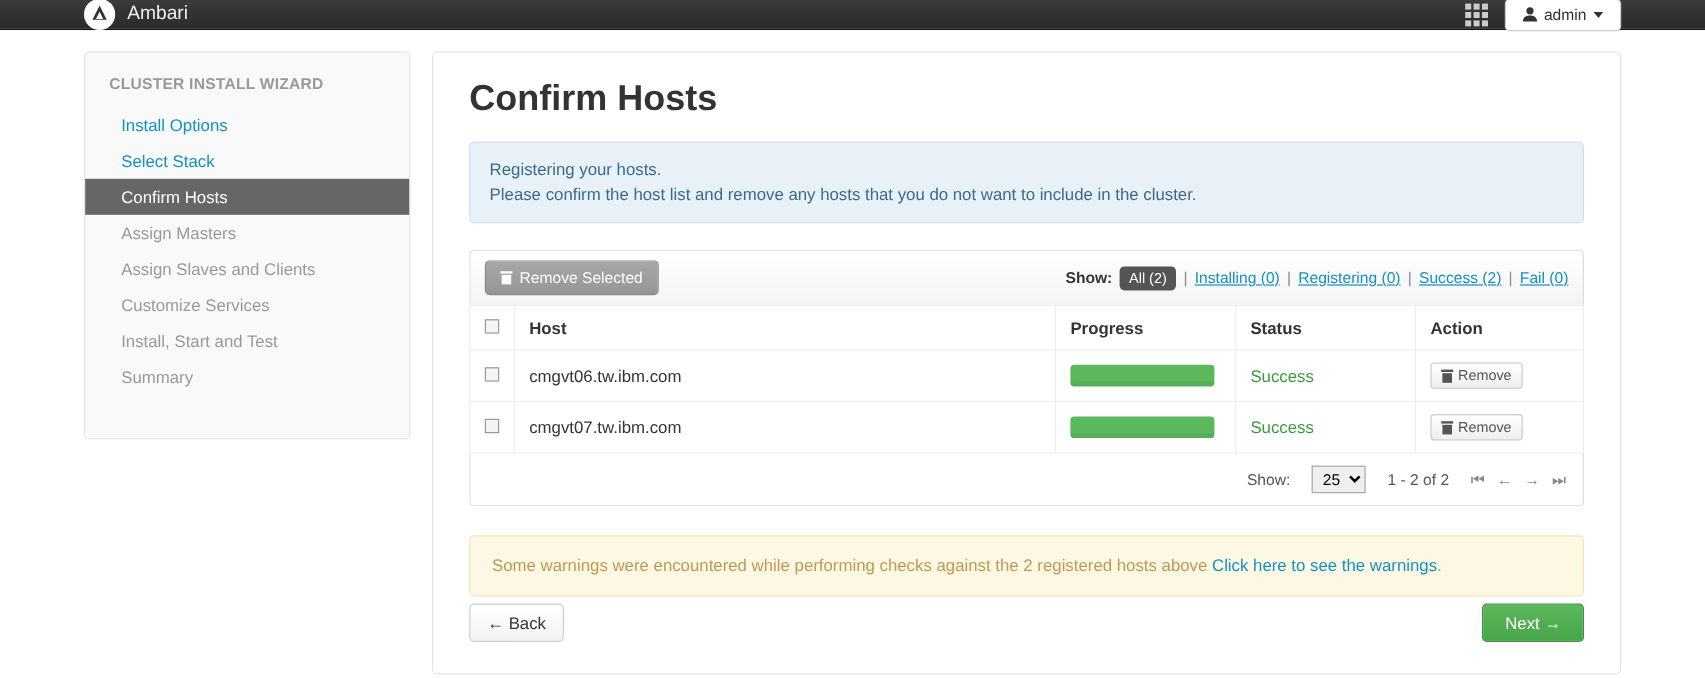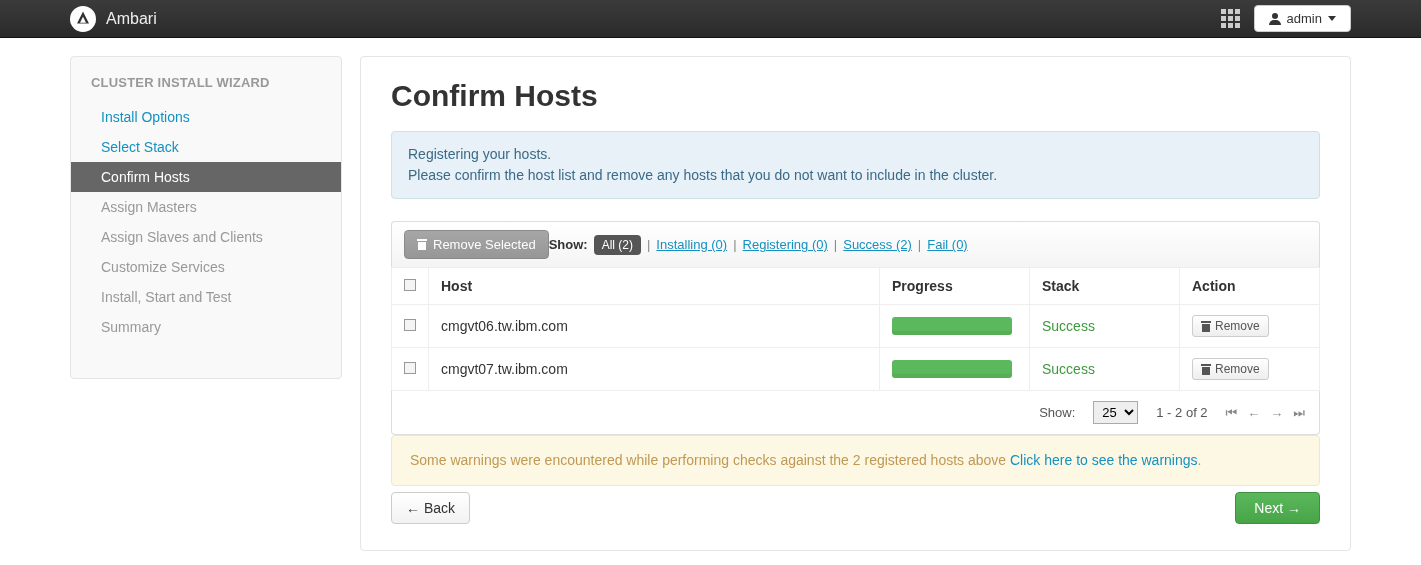--- a/index.html
+++ b/index.html
@@ -1,19 +1,19 @@
 <!DOCTYPE html>
 <html><head>
 <meta charset="utf-8">
 <style>
   * { box-sizing: border-box; margin: 0; padding: 0; }
   body { font-family: "Helvetica Neue", Helvetica, Arial, sans-serif; font-size: 14px; color: #333; background: #fff; }
 
   
-  .navbar { background: linear-gradient(#3b3b3b, #2a2a2a); height: 38px; display: flex; align-items: center; padding: 0 70px; justify-content: space-between; border-bottom: 1px solid #111; }
+  .navbar { background: linear-gradient(#3b3b3b, #2a2a2a); height: 25px; display: flex; align-items: center; padding: 0 70px; justify-content: space-between; border-bottom: 1px solid #111; }
   .nav-left { display: flex; align-items: center; gap: 10px; }
   .logo { width: 26px; height: 26px; background: #fff; border-radius: 50%; display:flex; align-items:center; justify-content:center; }
   .logo svg { width: 18px; height: 18px; fill: #333; }
   .brand { color: #eee; font-size: 16px; }
   .nav-right { display: flex; align-items: center; gap: 14px; }
   .grid-icon { color: #ddd; display: grid; grid-template-columns: repeat(3, 5px); grid-template-rows: repeat(3, 5px); gap: 2px; cursor:pointer; }
   .grid-icon span { background: #ccc; width:5px; height:5px; }
   .admin-btn { background: #fff; border: 1px solid #ccc; border-radius: 4px; padding: 5px 14px; font-size: 13px; color: #333; cursor:pointer; display:flex; align-items:center; gap:6px; }
   .caret { width:0; height:0; border-left:4px solid transparent; border-right:4px solid transparent; border-top:5px solid #333; }
 
@@ -27,21 +27,21 @@
   .wiz-step.current { background:#666; color:#fff; padding-left:30px; }
   .wiz-step.future { color:#999; padding-left:30px; }
   .step-list { padding: 6px 0; }
 
   
   .main { flex: 1; border: 1px solid #e5e5e5; border-radius: 4px; padding: 22px 30px 26px; }
   .page-title { font-size: 30px; font-weight: bold; color: #333; margin-bottom: 18px; }
 
   .info-panel { background: #e8f1f7; border:1px solid #cde1eb; border-radius:4px; padding: 12px 16px; color:#3a6a88; font-size:14px; margin-bottom: 22px; line-height:1.5; }
 
-  .toolbar { background: linear-gradient(#fff, #f4f4f4); border:1px solid #ddd; border-bottom:none; border-radius:4px 4px 0 0; padding:8px 12px; display:flex; align-items:center; justify-content:flex-start; }
+  .toolbar { background: linear-gradient(#fff, #f4f4f4); border:1px solid #ddd; border-bottom:none; border-radius:4px 4px 0 0; padding:8px 12px; display:flex; align-items:center; justify-content:space-between; }
   .btn-grey { background: linear-gradient(#8a8a8a, #777); color:#fff; border:1px solid #666; border-radius:4px; padding:6px 12px; font-size:13px; cursor:pointer; opacity:0.75; display:flex; align-items:center; gap:6px; }
   .filters { font-size:13px; color:#333; display:flex; align-items:center; gap:6px; }
   .chip { background:#555; color:#fff; border-radius:4px; padding:3px 8px; font-size:12px; }
   .filters a { color:#1491c1; text-decoration:underline; cursor:pointer; }
   .sep { color:#888; }
 
   table.hosts { width:100%; border-collapse:collapse; border:1px solid #ddd; font-size:14px; }
   table.hosts th, table.hosts td { border:1px solid #eee; padding:10px 12px; text-align:left; vertical-align:middle; }
   table.hosts th { background:#fff; font-weight:bold; }
   .ckcell { width:36px; text-align:center; }
@@ -51,21 +51,21 @@
   .action-col { width:140px; }
   .progress-bar { width:120px; height:18px; background:#5cb85c; border-radius:3px; box-shadow: inset 0 -4px 0 rgba(0,0,0,0.05); }
   .status-ok { color:#3c9a3c; }
   .btn-mini { background:linear-gradient(#fff,#eee); border:1px solid #ccc; border-radius:3px; padding:3px 8px; font-size:12px; cursor:pointer; display:inline-flex; align-items:center; gap:4px; color:#555; }
 
   .pager { border:1px solid #ddd; border-top:none; padding:10px 14px; display:flex; justify-content:flex-end; align-items:center; gap:18px; font-size:13px; color:#555; border-radius:0 0 4px 4px; }
   .pager select { border:1px solid #aaa; padding:2px 4px; font-size:13px; }
   .page-nav { display:flex; gap:10px; color:#888; }
   .page-nav span { cursor:pointer; }
 
-  .warn-panel { background:#fdf8e4; border:1px solid #f5e8b7; border-radius:4px; padding:14px 18px; color:#c09853; font-size:14px; line-height:1.5; }
+  .warn-panel { margin-top:24px; background:#fdf8e4; border:1px solid #f5e8b7; border-radius:4px; padding:14px 18px; color:#c09853; font-size:14px; line-height:1.5; }
   .warn-panel a { color:#1491c1; cursor:pointer; }
 
   .footer-btns { margin-top:6px; display:flex; justify-content:space-between; }
   .btn-default { background:linear-gradient(#fff,#f2f2f2); border:1px solid #ccc; border-radius:4px; padding:7px 14px; font-size:14px; cursor:pointer; color:#333; }
   .btn-success { background:linear-gradient(#5cb85c,#47a447); border:1px solid #3e8f3e; color:#fff; border-radius:4px; padding:7px 18px; font-size:14px; cursor:pointer; }
 
   .trash-icon { display:inline-block; width:10px; height:11px; position:relative; }
   .trash-icon::before { content:''; position:absolute; top:0; left:0; width:10px; height:2px; background:currentColor; }
   .trash-icon::after { content:''; position:absolute; top:3px; left:1px; width:8px; height:8px; background:currentColor; }
   .user-glyph { display:inline-block; width:12px; height:12px; position:relative; }
@@ -146,21 +146,21 @@
         <a>Fail (0)</a>
       </div>
     </div>
 
     <table class="hosts">
       <thead>
         <tr>
           <th class="ckcell"><span class="ck"></span></th>
           <th>Host</th>
           <th class="prog-col">Progress</th>
-          <th class="status-col">Stack</th>
+          <th class="status-col">Status</th>
           <th class="action-col">Action</th>
         </tr>
       </thead>
       <tbody id="hosts-body">
           <tr>
             <td class="ckcell"><span class="ck"></span></td>
             <td>cmgvt06.tw.ibm.com</td>
             <td class="prog-col">
               <div class="progress-bar"></div>
             </td>

